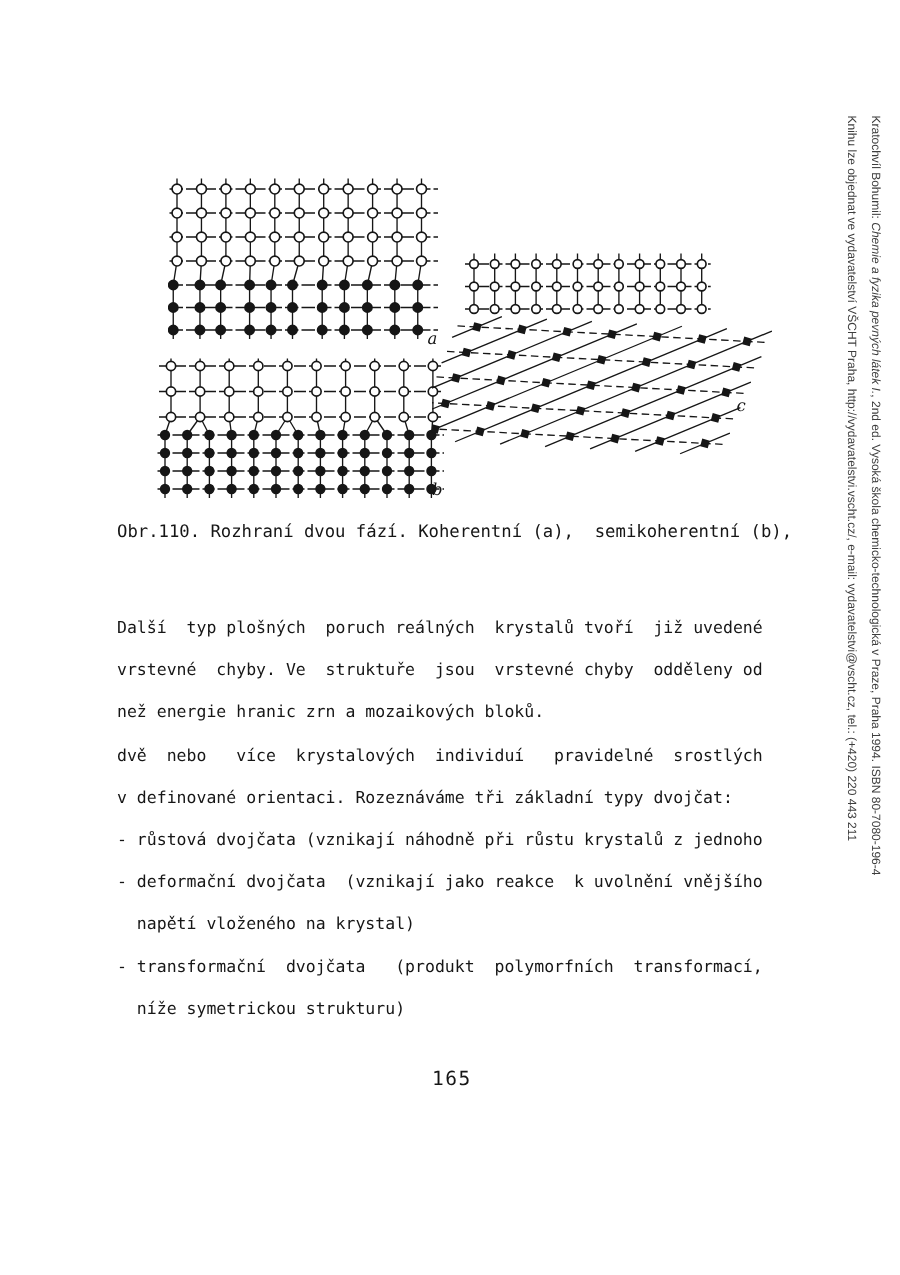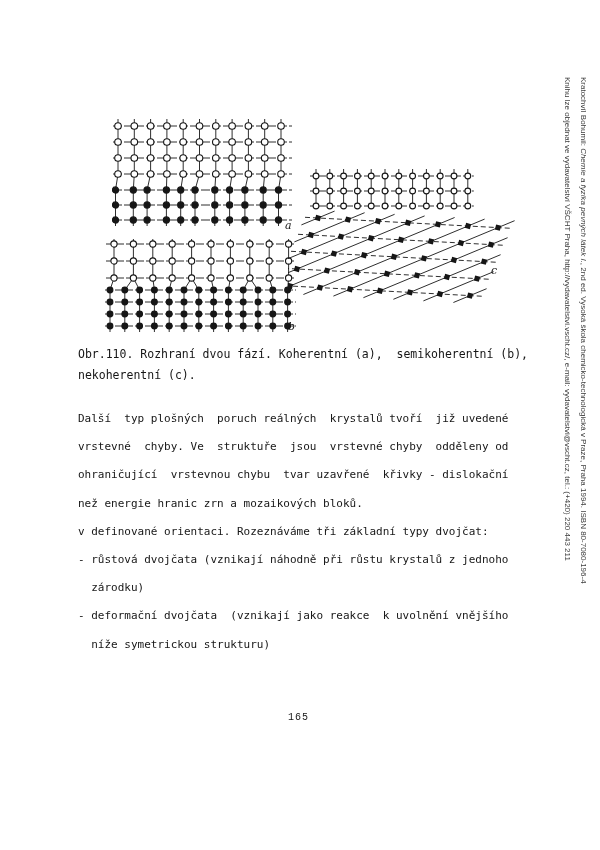--- a/index.html
+++ b/index.html
@@ -9,21 +9,21 @@
   }
   .fig{position:absolute;}
   #fig-a{left:112px;top:112px;width:182px;height:124px;}
   #fig-b{left:103px;top:237px;width:196px;height:102px;}
   #fig-c{left:288px;top:160px;width:235px;height:152px;}
   .diag-label{font-family:"DejaVu Serif",serif;font-style:italic;font-size:11px;fill:#161616;}
   .caption{position:absolute;left:78px;top:344px;line-height:21px;}
   .caption-line{white-space:pre;font-size:11.5px;}
   .bodytext{position:absolute;left:78px;top:399px;line-height:17.2px;}
   .body-line{white-space:pre;font-size:11px;margin-top:11px;}
-  .pagenum{position:absolute;left:288px;top:712px;font-size:10px;letter-spacing:1px;font-family:Liberation Mono, monospace;}
+  .pagenum{position:absolute;left:288px;top:712px;font-size:13px;letter-spacing:1px;}
   .watermark{
     position:absolute;left:559px;top:77px;height:600px;
     writing-mode:vertical-rl;
     font-family:"Liberation Sans",sans-serif;font-size:8px;
     color:#3d3d3d;line-height:16px;
   }
   .watermark-line{white-space:nowrap;}
 </style>
 </head>
 <body>
@@ -387,32 +387,32 @@
         <circle cx="166" cy="46" r="2.9" fill="#ffffff" stroke="#161616" stroke-width="1.1"></circle>
         <circle cx="179.8" cy="16" r="2.9" fill="#ffffff" stroke="#161616" stroke-width="1.1"></circle>
         <circle cx="179.8" cy="31" r="2.9" fill="#ffffff" stroke="#161616" stroke-width="1.1"></circle>
         <circle cx="179.8" cy="46" r="2.9" fill="#ffffff" stroke="#161616" stroke-width="1.1"></circle>
       </g>
     <text class="diag-label" x="203" y="114">c</text>
   </svg>
 
   <div class="caption">
     <div class="caption-line">Obr.110. Rozhraní dvou fází. Koherentní (a),  semikoherentní (b),</div>
-    <div class="caption-line">nekoherentní (c).</div>
   </div>
 
   <div class="bodytext">
     <div class="body-line">Další  typ plošných  poruch reálných  krystalů tvoří  již uvedené</div>
     <div class="body-line">vrstevné  chyby. Ve  struktuře  jsou  vrstevné chyby  odděleny od</div>
-    <div class="body-line">ohraničující  vrstevnou chybu  tvar uzavřené  křivky - dislokační</div>
     <div class="body-line">než energie hranic zrn a mozaikových bloků.</div>
+    <div class="body-line">dvě  nebo   více  krystalových  individuí   pravidelné  srostlých</div>
     <div class="body-line">v definované orientaci. Rozeznáváme tři základní typy dvojčat:</div>
     <div class="body-line">- růstová dvojčata (vznikají náhodně při růstu krystalů z jednoho</div>
-    <div class="body-line">  zárodku)</div>
     <div class="body-line">- deformační dvojčata  (vznikají jako reakce  k uvolnění vnějšího</div>
+    <div class="body-line">  napětí vloženého na krystal)</div>
+    <div class="body-line">- transformační  dvojčata   (produkt  polymorfních  transformací,</div>
     <div class="body-line">  níže symetrickou strukturu)</div>
   </div>
 
   <div class="pagenum">165</div>
 
   <div class="watermark">
     <div class="watermark-line"><span>Kratochvíl Bohumil: </span><i>Chemie a fyzika pevných látek I.</i><span>, 2nd ed. Vysoká škola chemicko-technologická v Praze, Praha 1994. ISBN 80-7080-196-4</span></div>
     <div class="watermark-line">Knihu lze objednat ve vydavatelství VŠCHT Praha, http://vydavatelstvi.vscht.cz/, e-mail: vydavatelstvi@vscht.cz, tel.: (+420) 220 443 211</div>
   </div>
 

